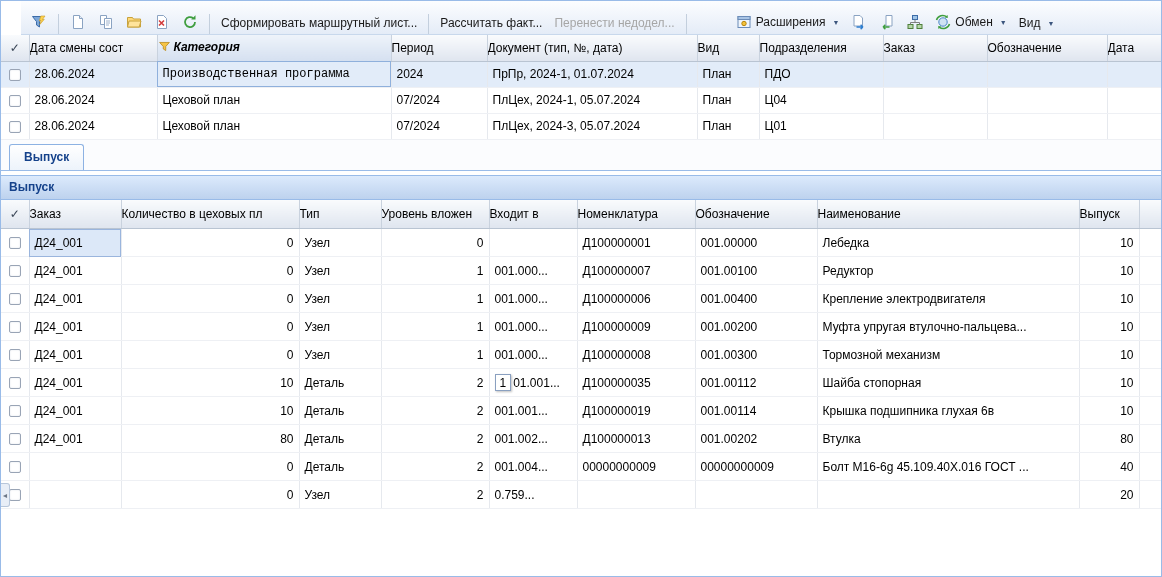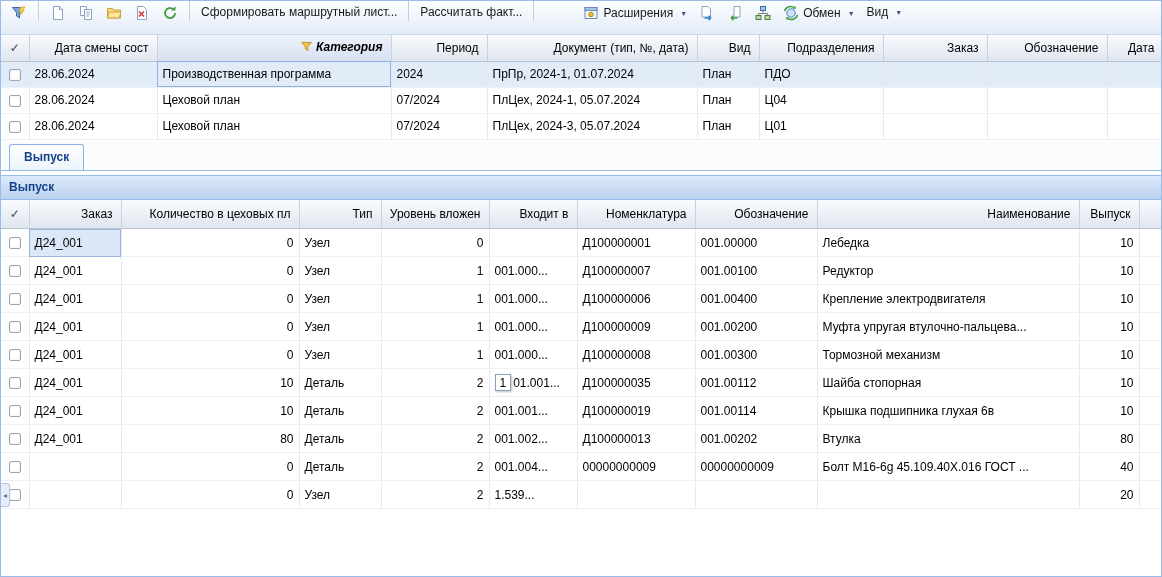--- a/index.html
+++ b/index.html
@@ -8,43 +8,43 @@
 
   .window { width:1162px; height:577px; border:1px solid #99bbe8; display:flex; flex-direction:column;
             position:relative; overflow:hidden; background:#fff; }
 
   
   .titlebar { flex:0 0 25px; background:linear-gradient(#e6effc,#c9dbf3); border-bottom:1px solid #99bbe8;
               color:#15428b; font-weight:bold; display:flex; align-items:center; padding:0 10px; }
 
   
   .toolbar { flex:0 0 34px; background:linear-gradient(#fcfdff,#e4ecf7); border-bottom:1px solid #c8d8ec;
-             display:flex; align-items:flex-start; padding:0 4px; }
+             display:flex; align-items:flex-end; padding:0 4px;margin-left:20px; }
   .tbtn { display:inline-flex; align-items:center; gap:4px; border:1px solid transparent; background:transparent;
           padding:3px 5px; font:12px "Liberation Sans",sans-serif; color:#1a1a1a; cursor:pointer; white-space:nowrap; }
   .tbtn.disabled { color:#a6a6a6; cursor:default; }
   .tsep { width:1px; height:20px; background:#c3cfdd; margin:0 5px; flex:0 0 auto; }
   .tgap { width:38px; flex:0 0 auto; }
   .icon16 { width:16px; height:16px; display:inline-block; flex:0 0 auto; }
   .dd { font-size:7px; color:#3c567e; margin-left:3px; }
 
   
   table.grid { border-collapse:collapse; table-layout:fixed; width:1162px; background:#fff; }
   .grid th { background:linear-gradient(#f9fbfd,#dfe5ef); border-right:1px solid #c9d2de; border-bottom:1px solid #b9c4d2;
-             font-weight:normal; text-align:right; padding:0 8px; font-size:12px; overflow:hidden; white-space:nowrap; }
+             font-weight:normal; text-align:left; padding:0 0; font-size:12px; overflow:hidden; white-space:nowrap; }
   .gu th { height:26px; }
   .gl th { height:29px; }
   .grid th.sorted { background:linear-gradient(#eef3fa,#d5e0f0); font-weight:bold; font-style:italic;margin-left:12px; }
   .grid td { border-right:1px solid #e6e9ee; border-bottom:1px solid #eef0f4; padding:0 5px;
              overflow:hidden; white-space:nowrap; background:#fff; }
   .gu td { height:26px; }
   .gl td { height:28px; }
   .grid td.num { text-align:right; }
   .grid tr.rowsel td { background:#e2ecf9; }
-  .grid td.focus { background:#c9daf3; outline:1px solid #8fb0dc; outline-offset:-1px; }
+  .grid td.focus { background:#c9daf3; outline:1px solid #8fb0dc; outline-offset:-1px;font-family:Liberation Mono, monospace; }
   .grid td.focus2 { background:#dce8f8; outline:1px solid #9ab5dd; outline-offset:-1px; }
   th.selcell, td.selcell { text-align:center; padding:0; }
   th.selcell { color:#3c4858; }
   .cb { width:12px; height:12px; border:1px solid #99a4b5; background:#fff; display:inline-block;
         border-radius:2px; box-shadow:inset 0 0 2px #dfe4ea; vertical-align:middle; }
   .hicon { display:inline-block; vertical-align:-2px; margin-right:3px; }
 
   
   .tabstrip { flex:0 0 31px; background:#fbfcfe; display:flex; align-items:flex-end; gap:3px;
               padding:3px 4px 0 8px; border-bottom:1px solid #99bbe8; }
@@ -113,20 +113,23 @@
           <path d="M13.5 1.2v4.3h-4.3z" fill="#3f9e3f"></path>
         </svg>
     </button>
     <span class="tsep"></span>
     <button class="tbtn">
       <span>Сформировать маршрутный лист...</span>
     </button>
     <span class="tsep"></span>
     <button class="tbtn">
       <span>Рассчитать факт...</span>
+    </button>
+    <button class="tbtn disabled">
+      <span>Перенести недодел...</span>
     </button>
     <span class="tsep"></span>
     <span class="tgap"></span>
     <button class="tbtn">
       <svg class="icon16" viewBox="0 0 16 16">
           <rect x="2" y="2.5" width="12" height="11" fill="#eef4fb" stroke="#6b8cb8"></rect>
           <rect x="2" y="2.5" width="12" height="3" fill="#a8c4e5" stroke="#6b8cb8"></rect>
           <circle cx="8" cy="9.5" r="2.2" fill="#f3c13a" stroke="#b8860b"></circle>
         </svg>
       <span>Расширения</span>
@@ -397,21 +400,21 @@
         <td>Болт М16-6g 45.109.40Х.016 ГОСТ ...</td>
         <td class="num">40</td>
         <td></td>
       </tr>
       <tr>
         <td class="selcell"><span class="cb"></span></td>
         <td></td>
         <td class="num">0</td>
         <td>Узел</td>
         <td class="num">2</td>
-        <td>1.539...</td>
+        <td>0.759...</td>
         <td></td>
         <td></td>
         <td></td>
         <td class="num">20</td>
         <td></td>
       </tr>
     </tbody>
   </table>
   </div>
 

